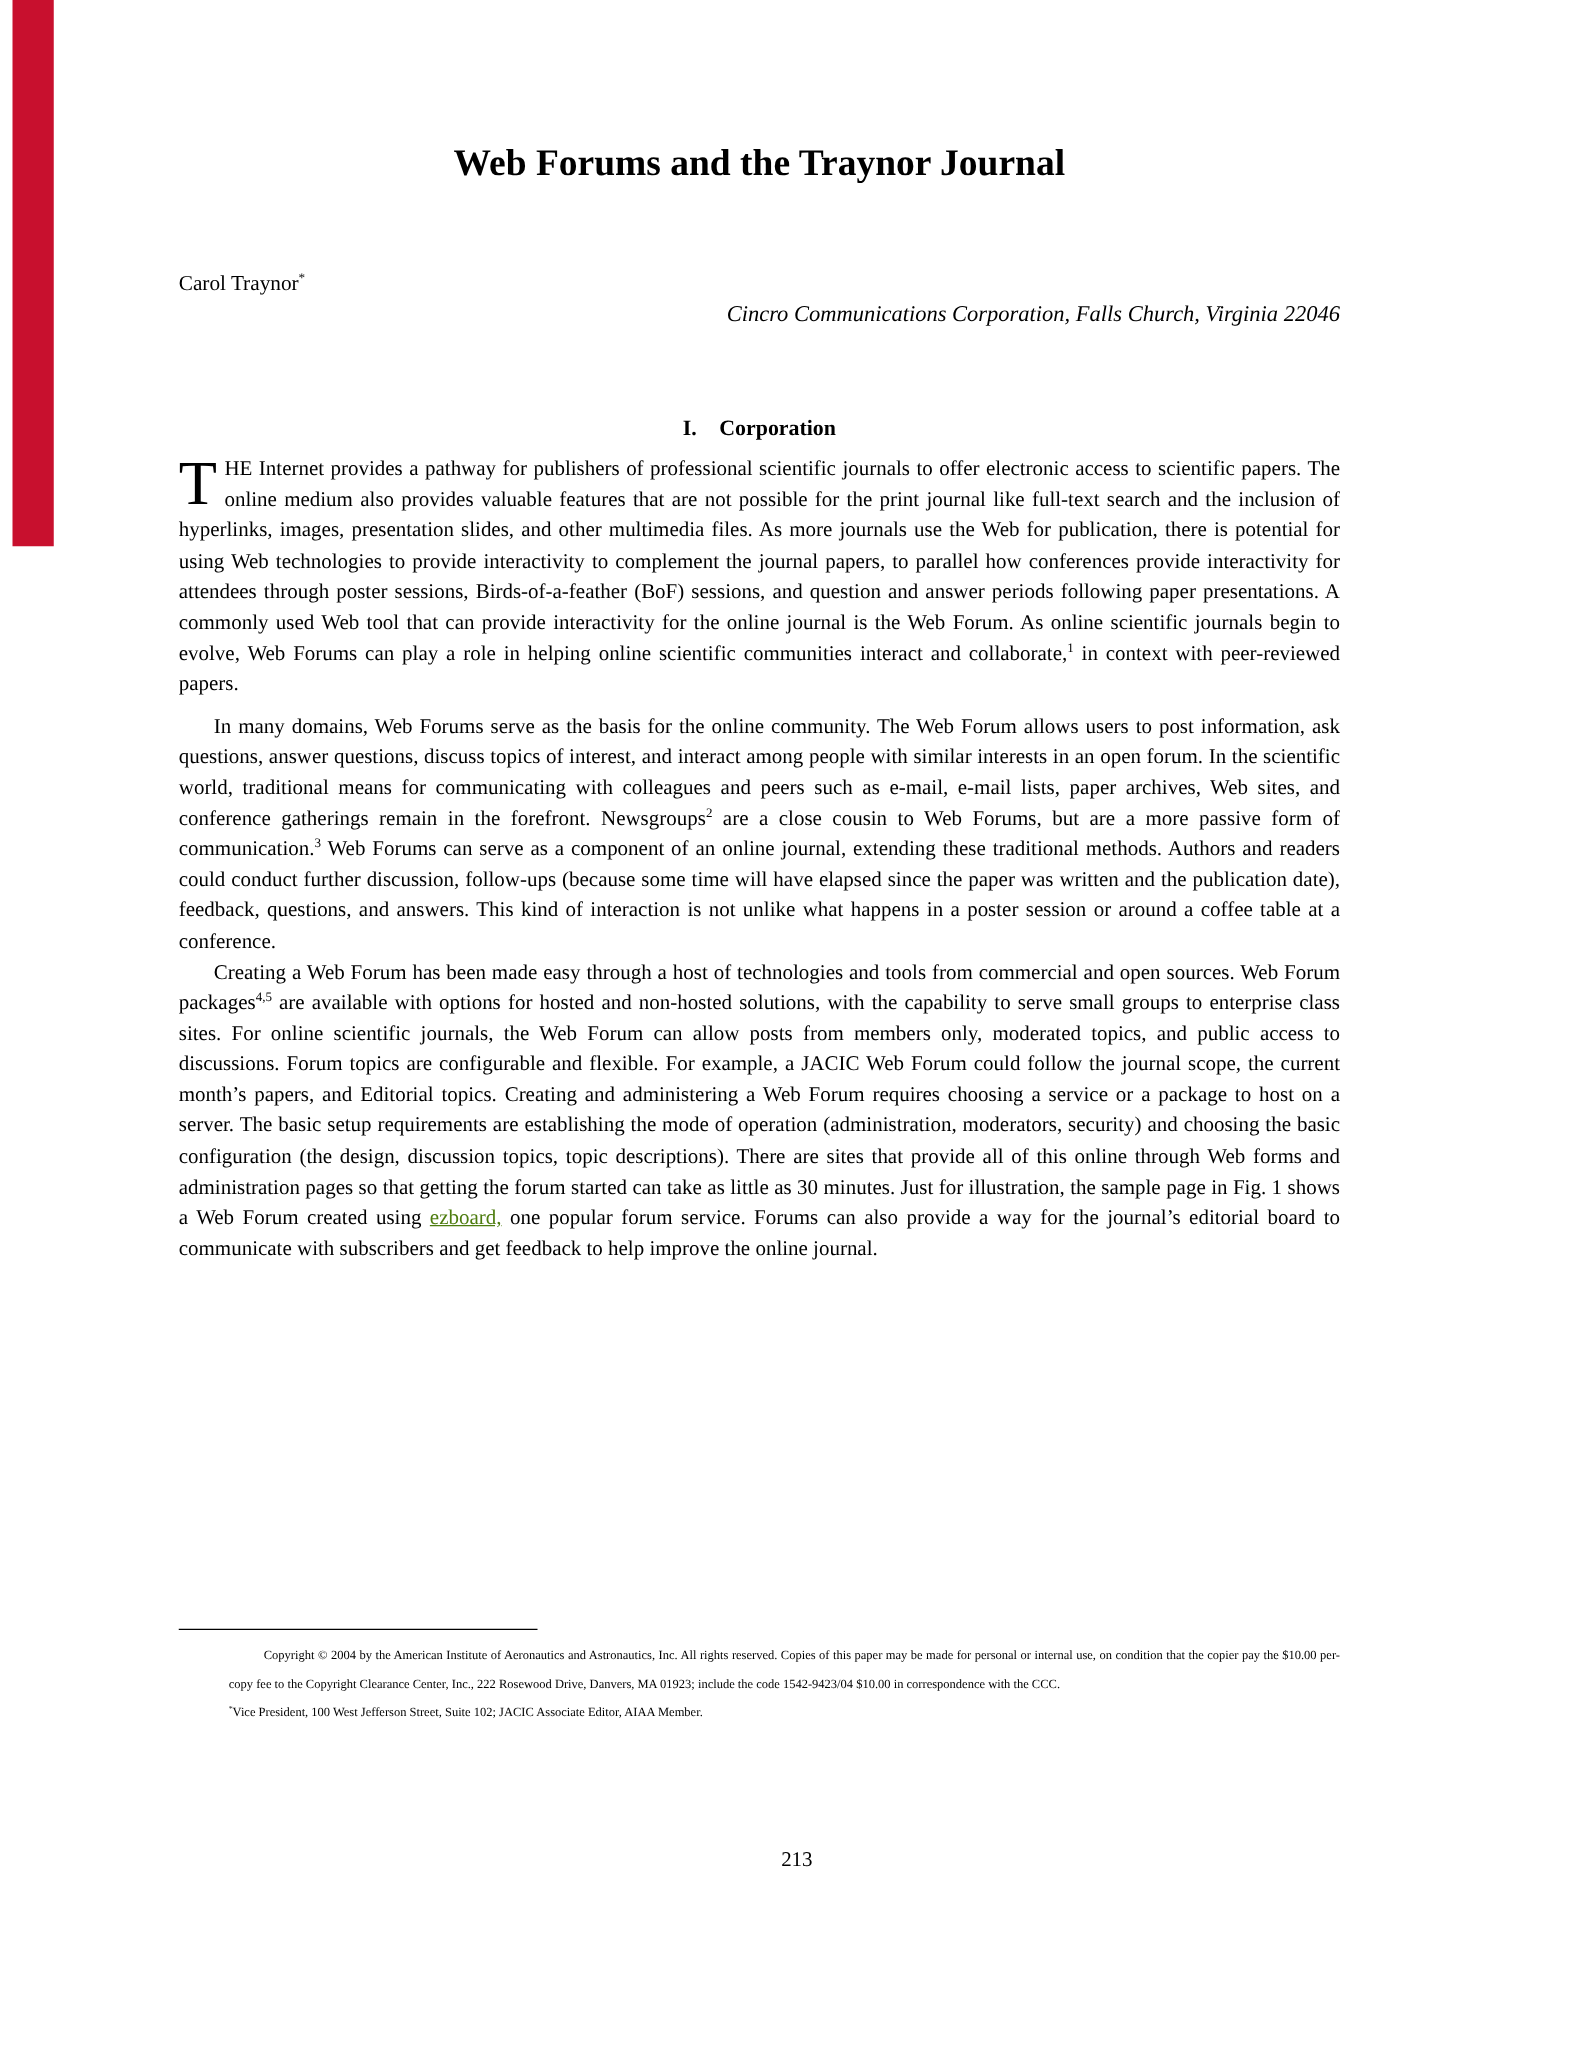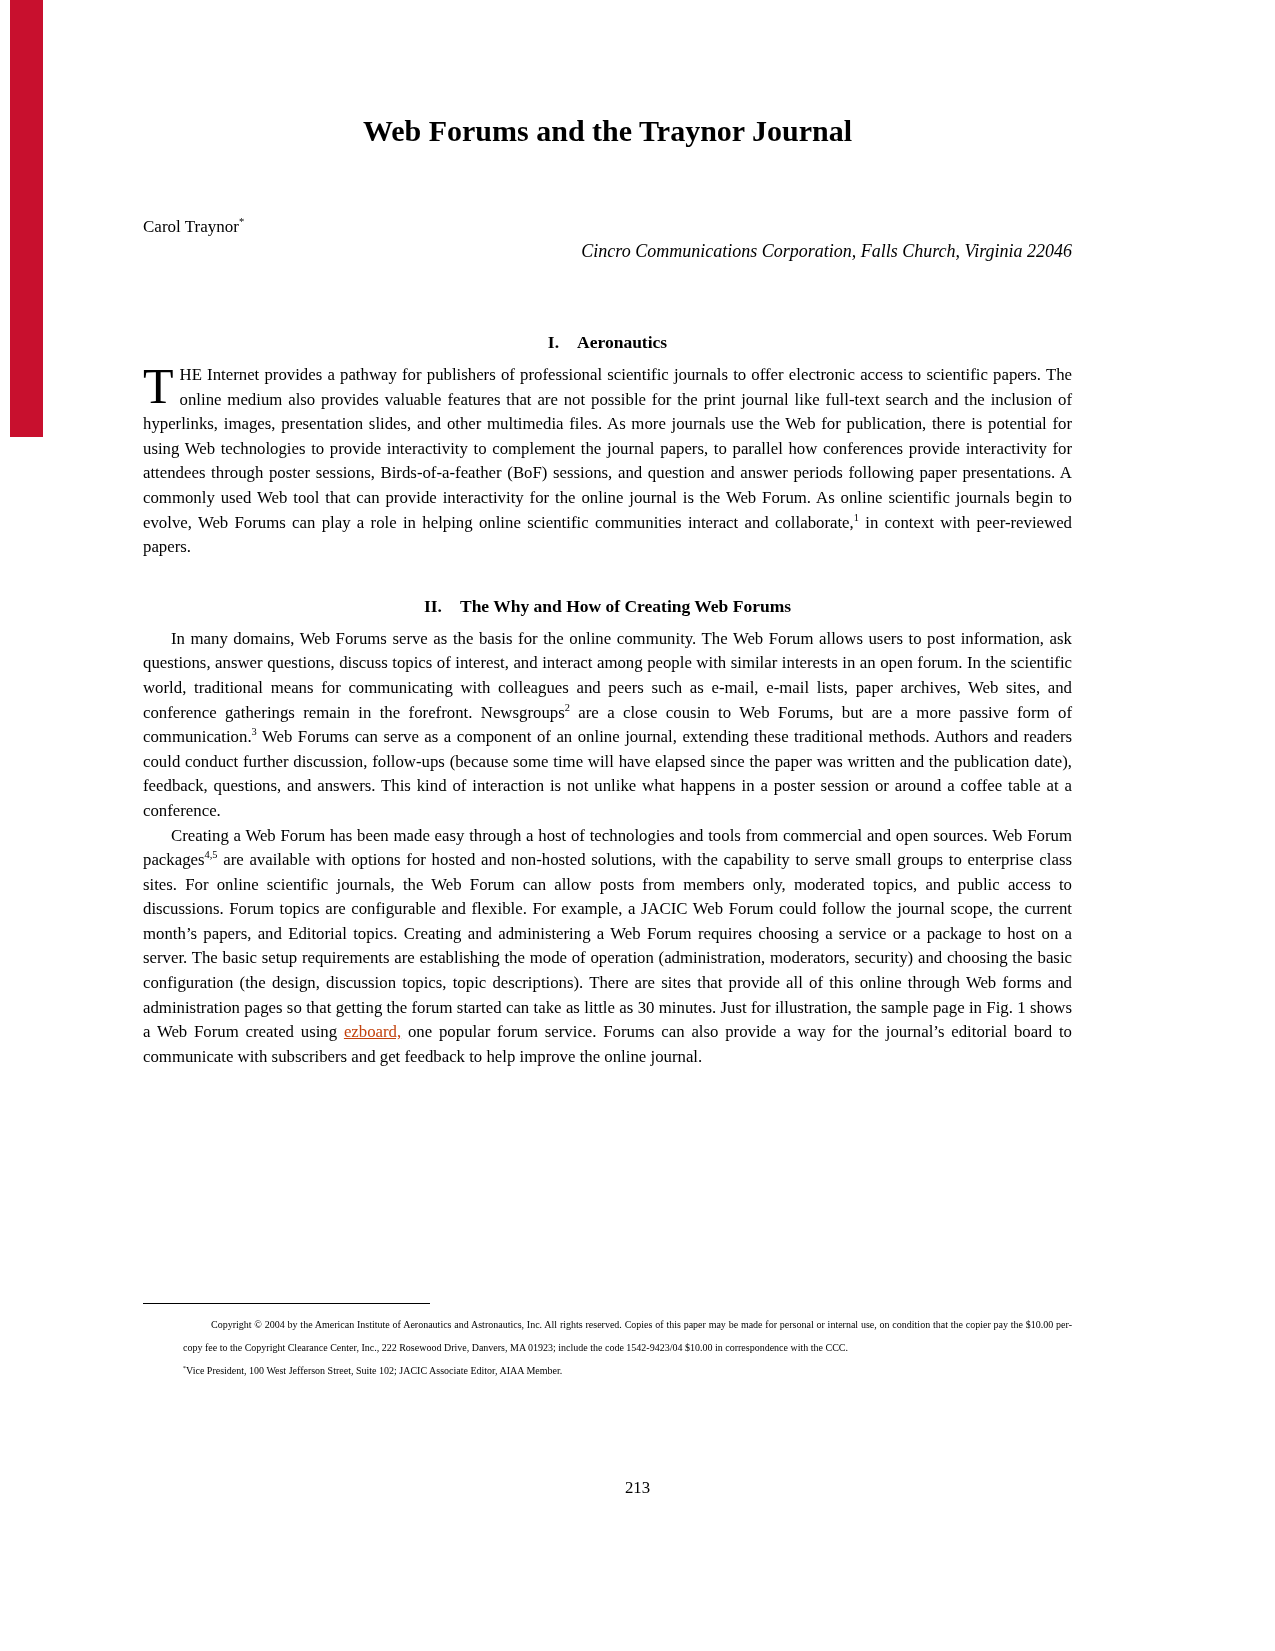--- a/index.html
+++ b/index.html
@@ -65,21 +65,21 @@
     font-size:50px;
     line-height:41px;
     padding:3px 6px 0 0;
   }
   sup {
     font-size:62%;
     vertical-align:super;
     line-height:0;
   }
   a.link {
-    color:#c2410c;
+    color:#4d7c0f;
     text-decoration:underline;
   }
   .footnote-block {
     position:absolute;
     left:143px; top:1303px;
     width:929px;
   }
   .footnote-rule {
     width:287px;
     border-top:1.6px solid #000;
@@ -108,25 +108,24 @@
 
   <div class="content">
 
 
     <div class="paper-title">Web Forums and the Traynor Journal</div>
 
     <div class="author-line"><span>Carol Traynor</span><sup>*</sup></div>
 
     <div class="affiliation">Cincro Communications Corporation, Falls Church, Virginia 22046</div>
 
-    <div class="section-heading sec1"><span class="sec-num">I.</span><span>Aeronautics</span></div>
+    <div class="section-heading sec1"><span class="sec-num">I.</span><span>Corporation</span></div>
 
     <div class="body-par first-par"><span class="dropcap">T</span>HE Internet provides a pathway for publishers of professional scientific journals to offer electronic access to scientific papers. The online medium also provides valuable features that are not possible for the print journal like full-text search and the inclusion of hyperlinks, images, presentation slides, and other multimedia files. As more journals use the Web for publication, there is potential for using Web technologies to provide interactivity to complement the journal papers, to parallel how conferences provide interactivity for attendees through poster sessions, Birds-of-a-feather (BoF) sessions, and question and answer periods following paper presentations. A commonly used Web tool that can provide interactivity for the online journal is the Web Forum. As online scientific journals begin to evolve, Web Forums can play a role in helping online scientific communities interact and collaborate,<sup>1</sup> in context with peer-reviewed papers.</div>
 
-    <div class="section-heading sec2"><span class="sec-num">II.</span><span>The Why and How of Creating Web Forums</span></div>
 
     <div class="body-par indent sec2-par1">In many domains, Web Forums serve as the basis for the online community. The Web Forum allows users to post information, ask questions, answer questions, discuss topics of interest, and interact among people with similar interests in an open forum. In the scientific world, traditional means for communicating with colleagues and peers such as e-mail, e-mail lists, paper archives, Web sites, and conference gatherings remain in the forefront. Newsgroups<sup>2</sup> are a close cousin to Web Forums, but are a more passive form of communication.<sup>3</sup> Web Forums can serve as a component of an online journal, extending these traditional methods. Authors and readers could conduct further discussion, follow-ups (because some time will have elapsed since the paper was written and the publication date), feedback, questions, and answers. This kind of interaction is not unlike what happens in a poster session or around a coffee table at a conference.</div>
 
     <div class="body-par indent">Creating a Web Forum has been made easy through a host of technologies and tools from commercial and open sources. Web Forum packages<sup>4,5</sup> are available with options for hosted and non-hosted solutions, with the capability to serve small groups to enterprise class sites. For online scientific journals, the Web Forum can allow posts from members only, moderated topics, and public access to discussions. Forum topics are configurable and flexible. For example, a JACIC Web Forum could follow the journal scope, the current month’s papers, and Editorial topics. Creating and administering a Web Forum requires choosing a service or a package to host on a server. The basic setup requirements are establishing the mode of operation (administration, moderators, security) and choosing the basic configuration (the design, discussion topics, topic descriptions). There are sites that provide all of this online through Web forms and administration pages so that getting the forum started can take as little as 30 minutes. Just for illustration, the sample page in Fig. 1 shows a Web Forum created using <a class="link" href="#">ezboard,</a> one popular forum service. Forums can also provide a way for the journal’s editorial board to communicate with subscribers and get feedback to help improve the online journal.</div>
 
   </div>
 
   <div class="footnote-block">
     <div class="footnote-rule"></div>
     <div class="footnote indent">Copyright © 2004 by the American Institute of Aeronautics and Astronautics, Inc. All rights reserved.  Copies of this paper may be made for personal or internal use, on condition that the copier pay the $10.00 per-copy fee to the Copyright Clearance Center, Inc., 222 Rosewood Drive, Danvers, MA  01923; include the code 1542-9423/04 $10.00 in correspondence with the CCC.</div>

